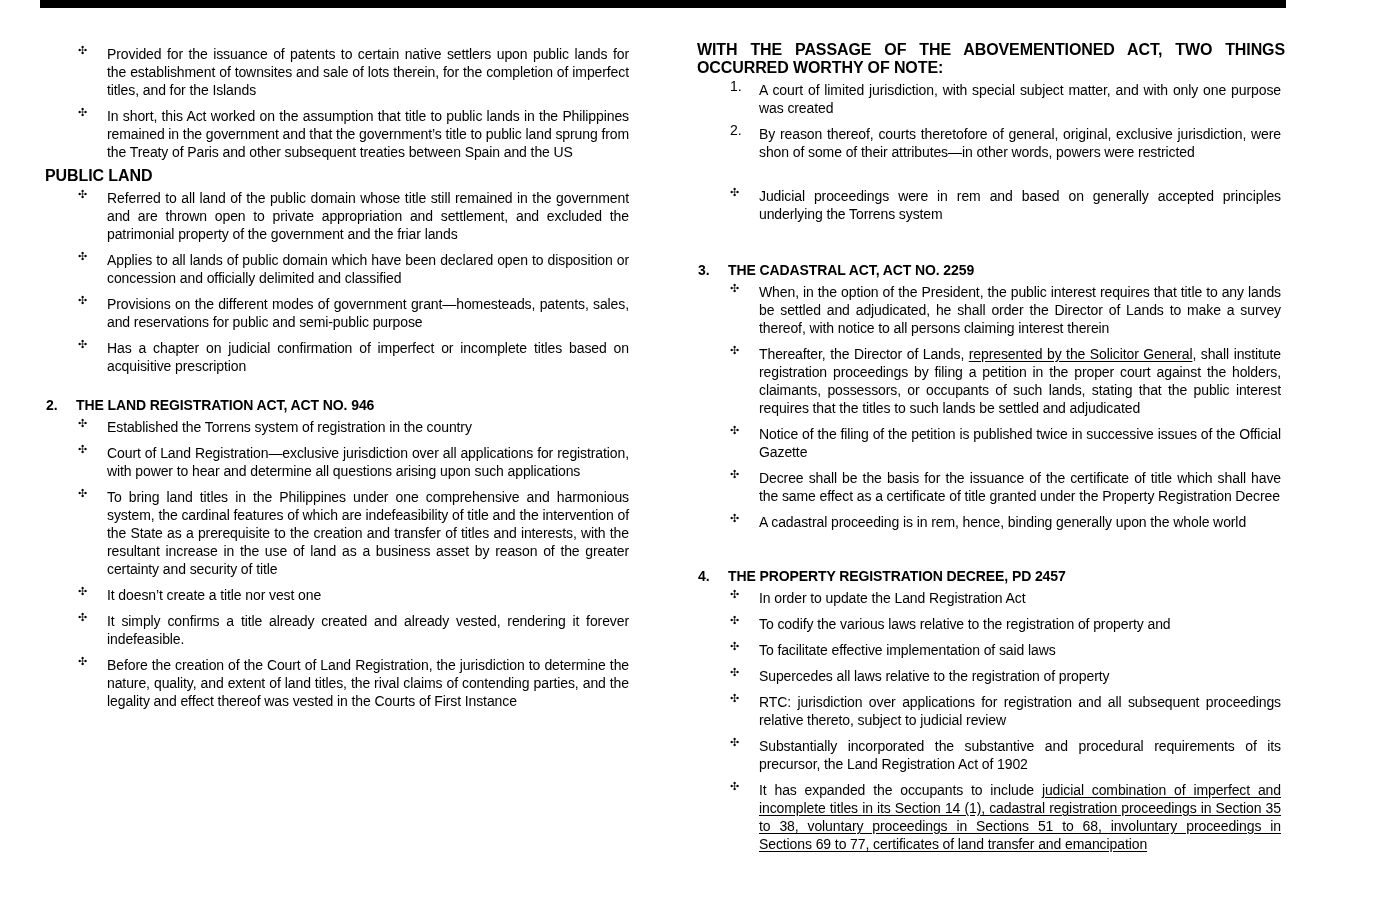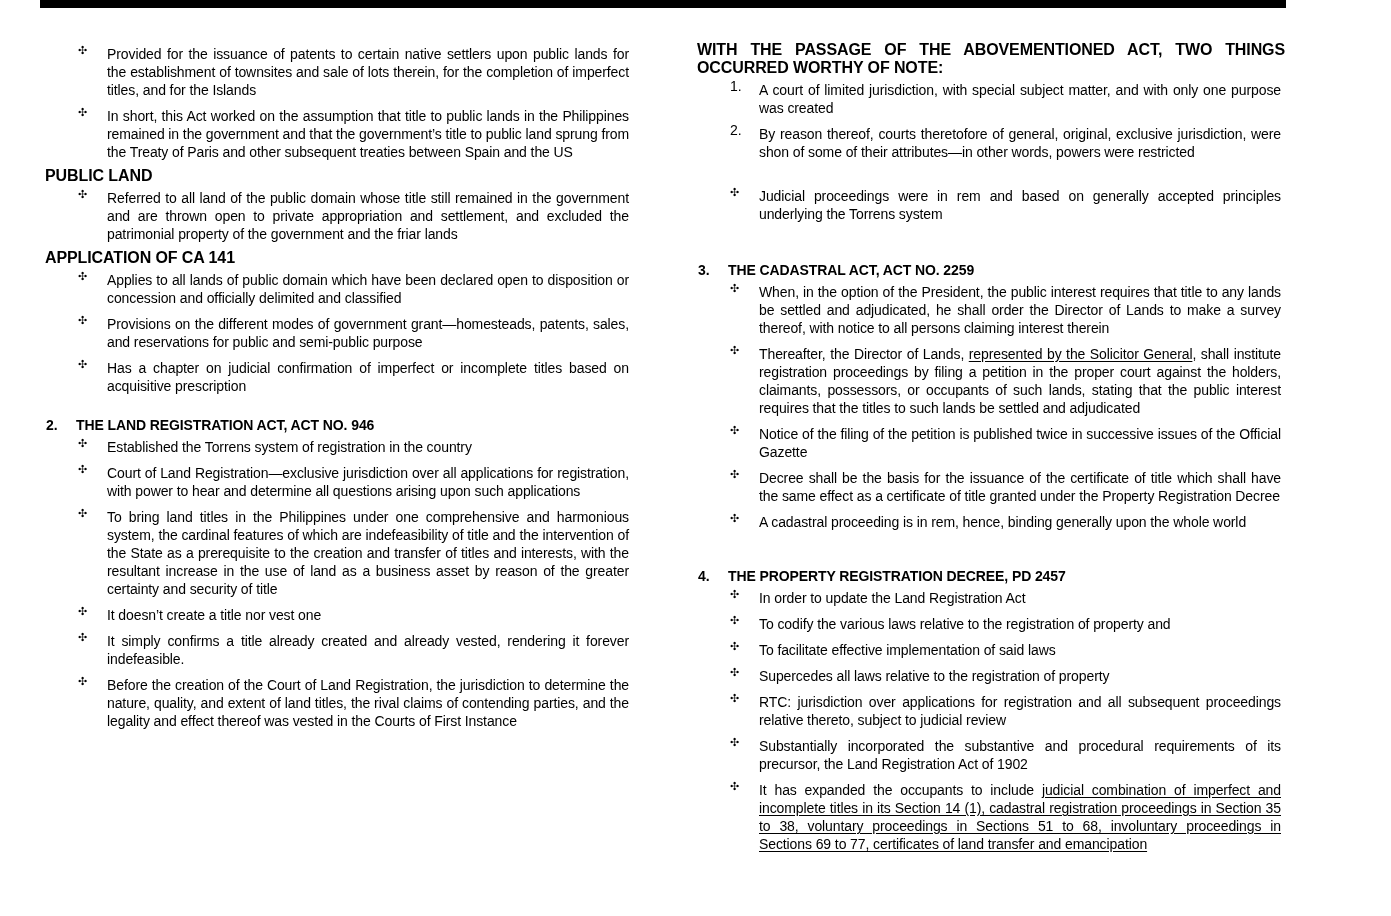--- a/index.html
+++ b/index.html
@@ -48,21 +48,20 @@
 
       <h3 class="hd gap19">PUBLIC LAND</h3>
 
       <div class="blk">
         <div class="li">
           <span class="glyph">✣</span>
           <p class="txt"><span>Referred to all land of the public domain whose title still remained in the government and are thrown open to private appropriation and settlement, and excluded the patrimonial property of the government and the friar lands</span></p>
         </div>
       </div>
 
-      <h3 class="hd gap19">APPLICATION OF CA 141</h3>
 
       <div class="blk">
         <div class="li">
           <span class="glyph">✣</span>
           <p class="txt"><span>Applies to all lands of public domain which have been declared open to disposition or concession and officially delimited and classified</span></p>
         </div>
         <div class="li">
           <span class="glyph">✣</span>
           <p class="txt"><span>Provisions on the different modes of government grant—homesteads, patents, sales, and reservations for public and semi-public purpose</span></p>
         </div>

